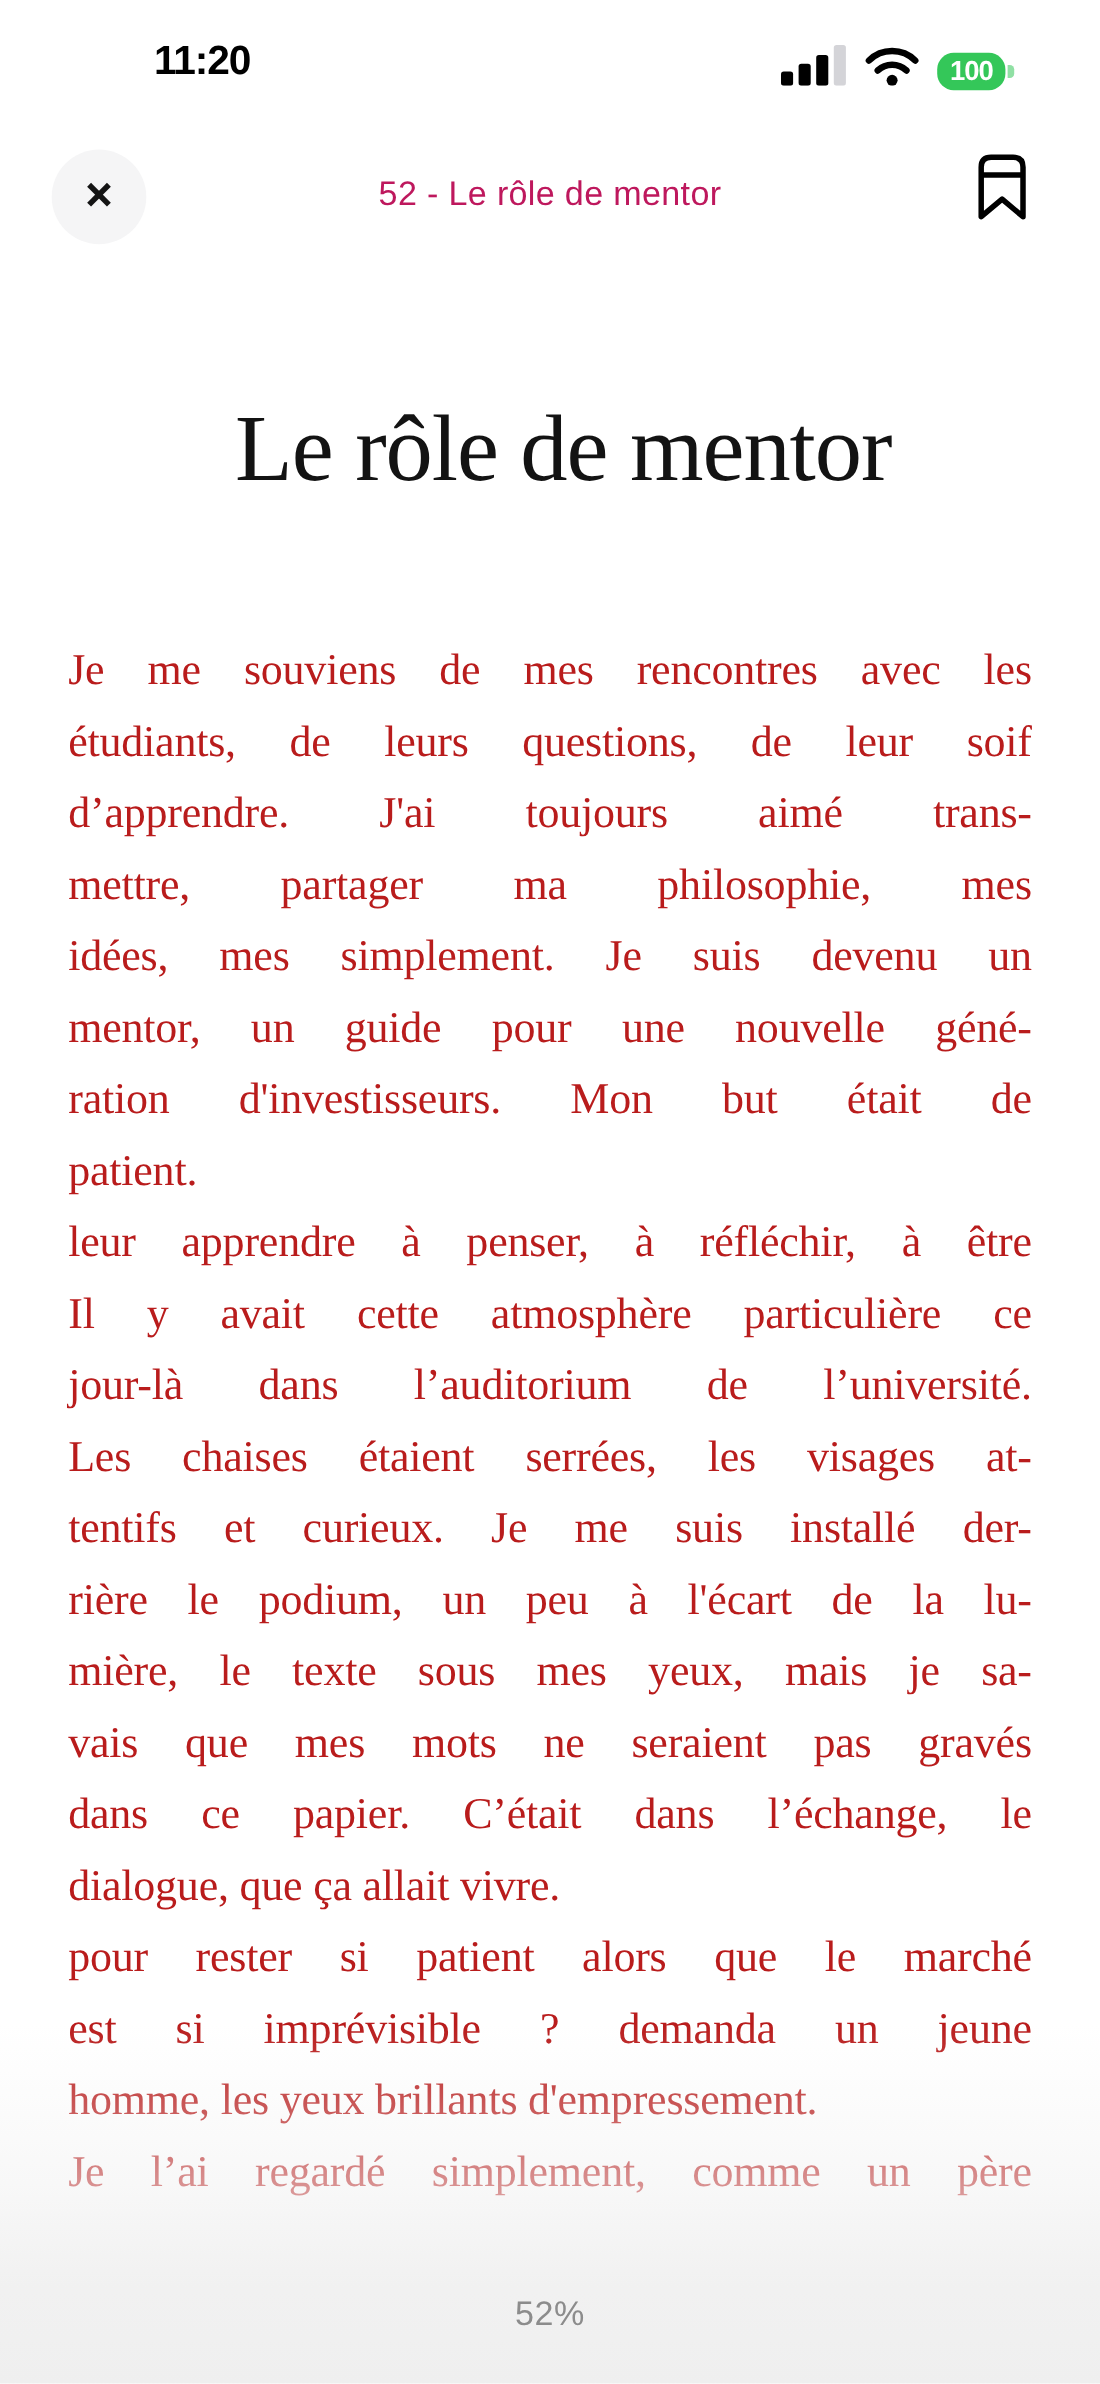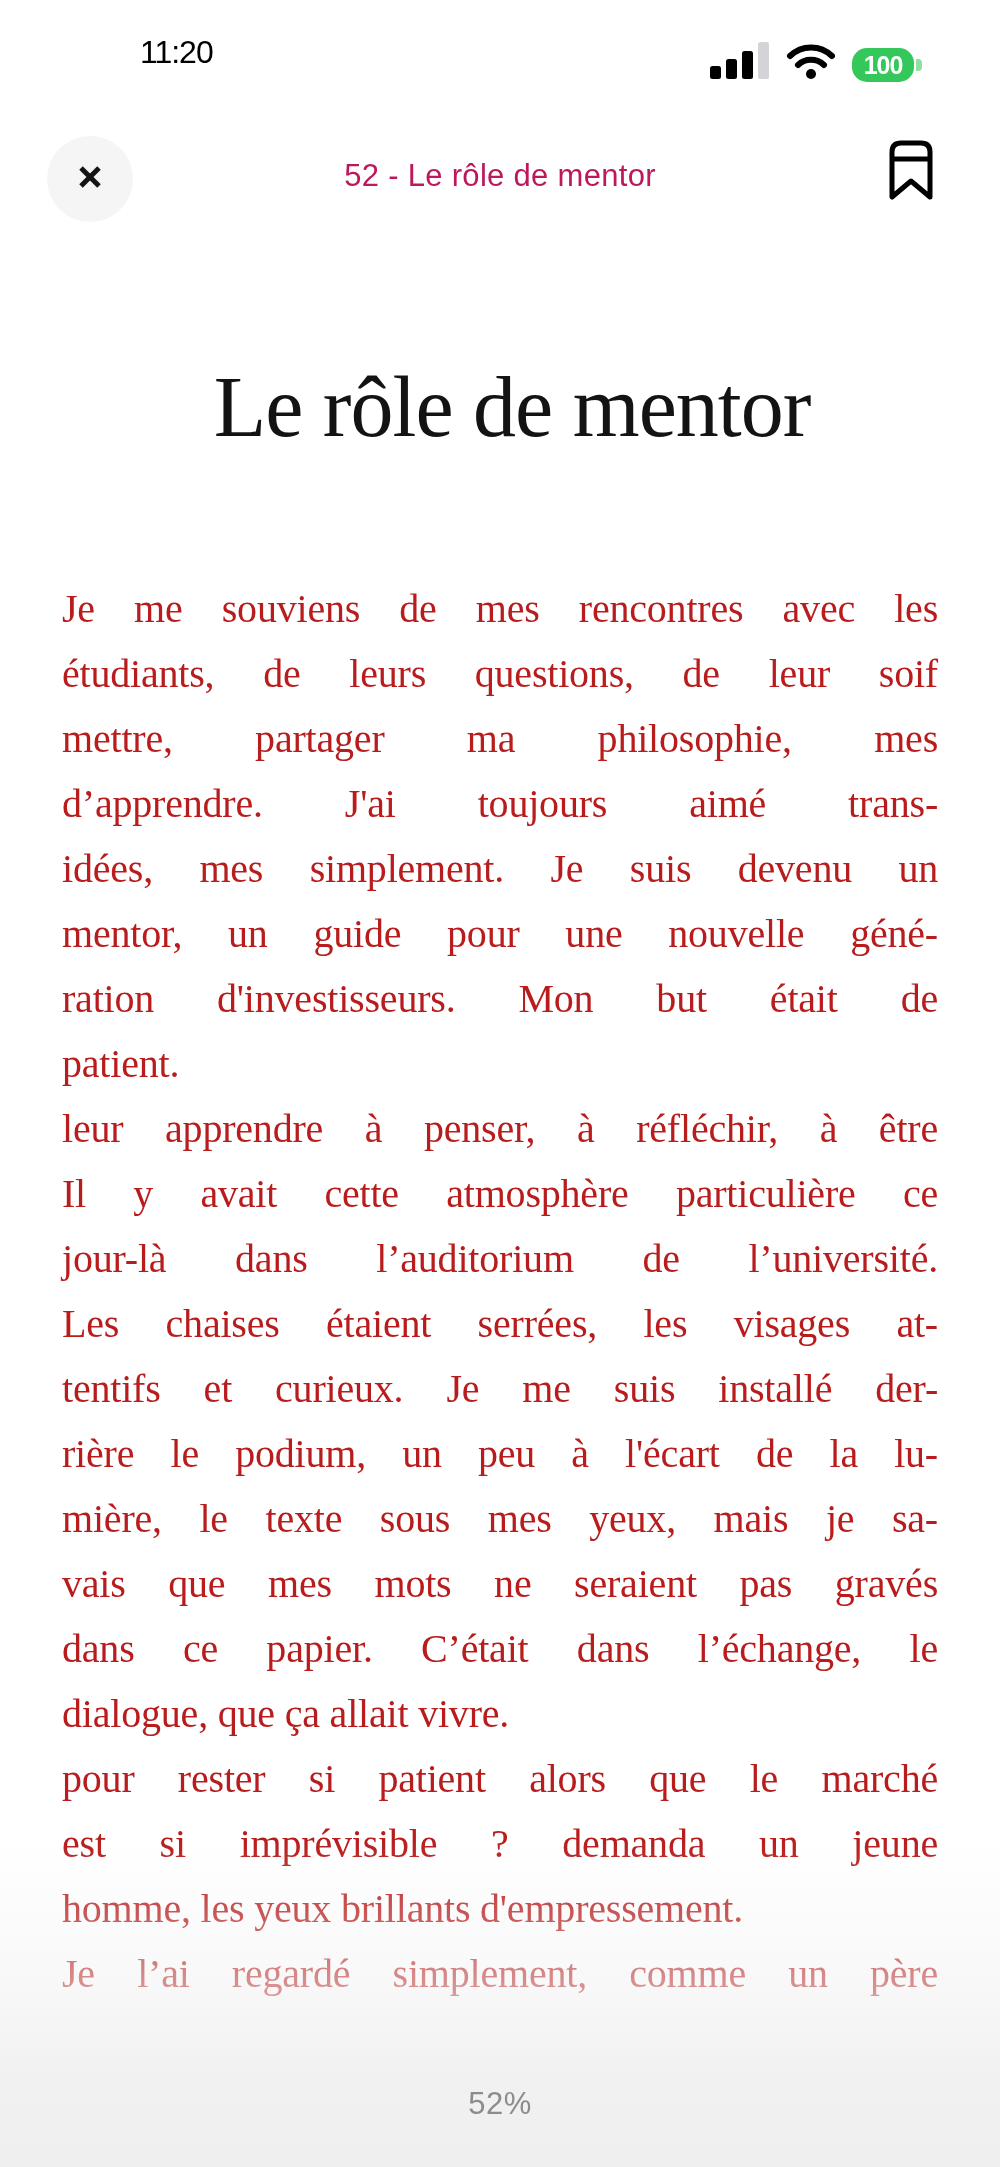--- a/index.html
+++ b/index.html
@@ -8,21 +8,21 @@
     background:#ffffff;
     font-family:"Liberation Sans", sans-serif;
     position:relative;
     overflow:hidden;
     -webkit-font-smoothing:antialiased;
   }
 
   
   .status-time {
     position:absolute; left:140px; top:34px;
-    font-size:32px; font-weight:400; letter-spacing:-1px;
+    font-size:37px; font-weight:700; letter-spacing:-1px;
     color:#000;
   }
   .status-icons {
     position:absolute; left:710px; top:46px;
     display:flex; align-items:flex-end; gap:16px;
     height:37px;
   }
   .battery {
     position:relative;
     width:62px; height:34px; border-radius:15px;
@@ -154,22 +154,22 @@
     </span>
   </div>
 </div>
 
 <h1 class="chapter-title" style="margin:12px;">Le rôle de mentor</h1>
 
 <div class="reader">
     <div>
       <div class="line">Je me souviens de mes rencontres avec les</div>
       <div class="line">étudiants, de leurs questions, de leur soif</div>
+      <div class="line">d’apprendre. J'ai toujours aimé trans-</div>
       <div class="line">mettre, partager ma philosophie, mes</div>
-      <div class="line">d’apprendre. J'ai toujours aimé trans-</div>
       <div class="line">idées, mes simplement. Je suis devenu un</div>
       <div class="line">mentor, un guide pour une nouvelle géné-</div>
       <div class="line">ration d'investisseurs. Mon but était de</div>
       <div class="line last">patient.</div>
       <div class="line">leur apprendre à penser, à réfléchir, à être</div>
     </div>
     <div>
       <div class="line">Il y avait cette atmosphère particulière ce</div>
       <div class="line">jour-là dans l’auditorium de l’université.</div>
       <div class="line">Les chaises étaient serrées, les visages at-</div>

